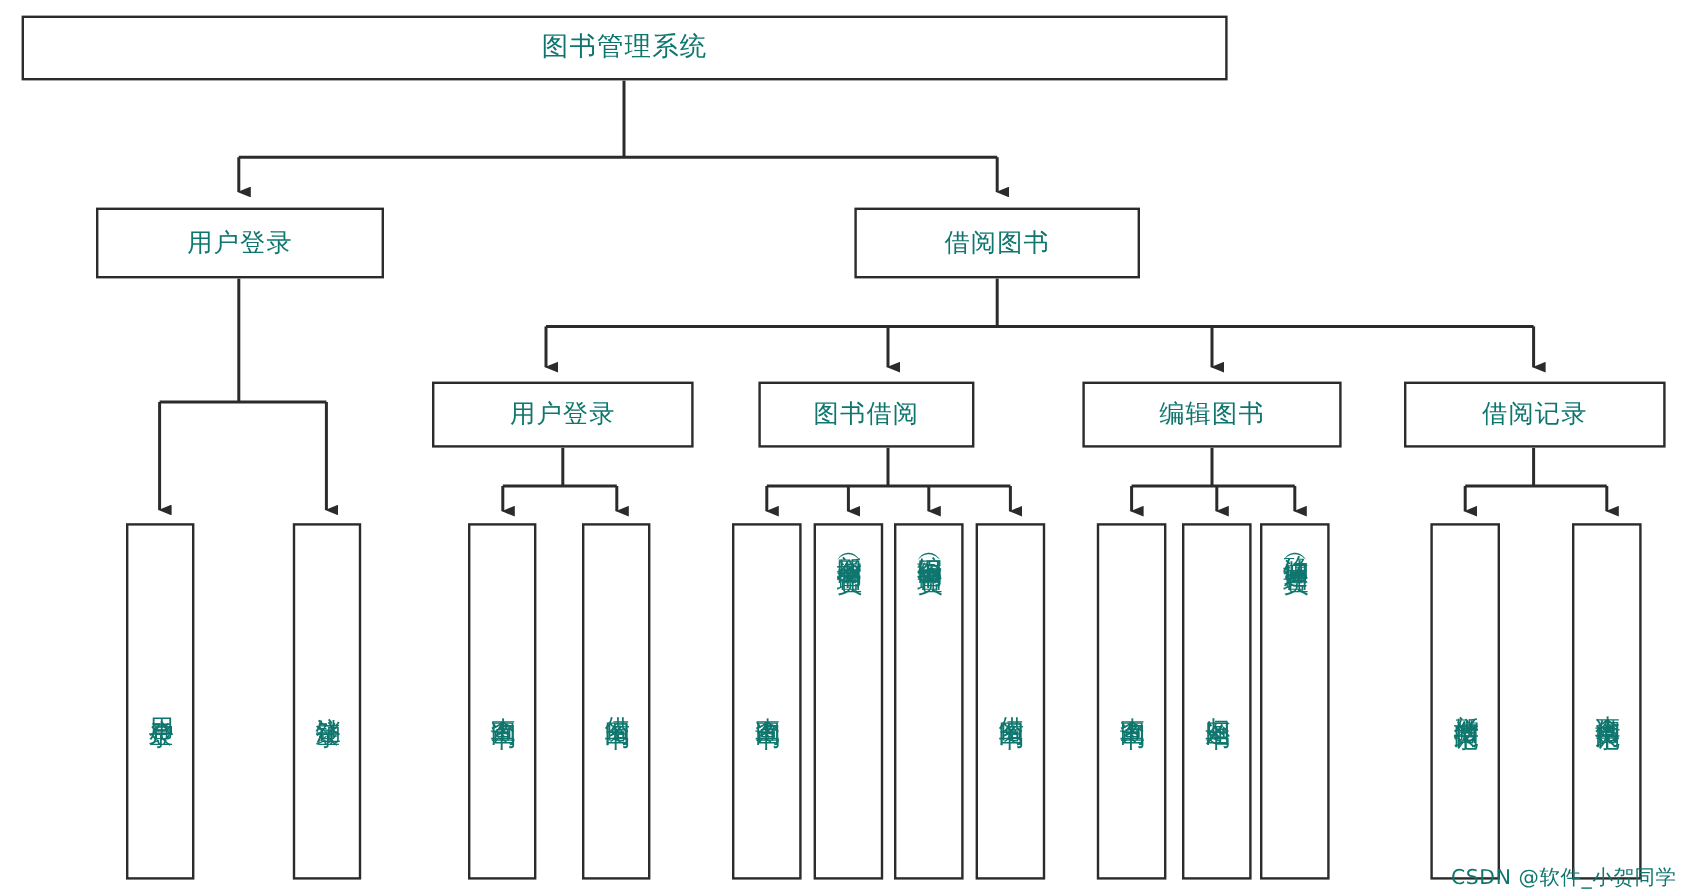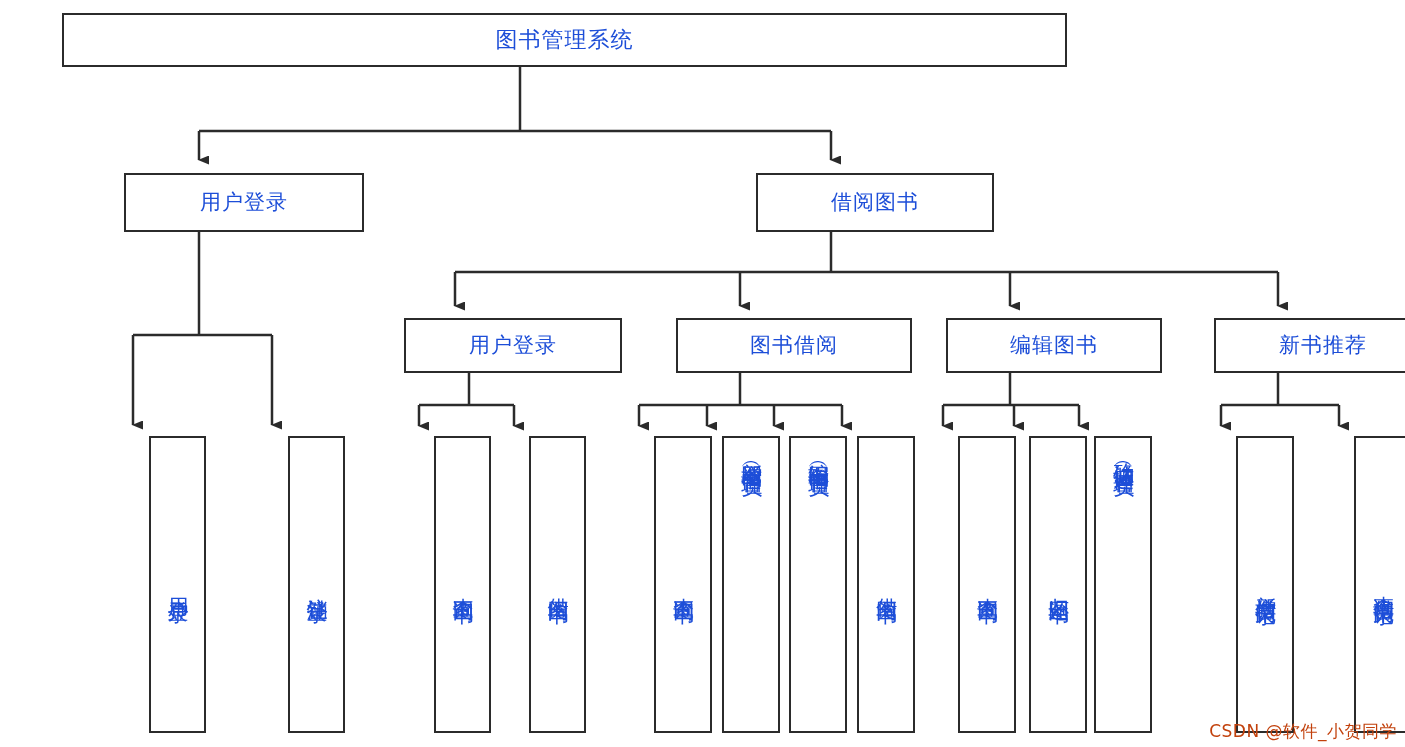--- a/index.html
+++ b/index.html
@@ -26,22 +26,21 @@
     height: 747px;
   }
   .node {
     position: absolute;
     box-sizing: border-box;
     border: 2px solid #2b2b2b;
     background: #ffffff;
     display: flex;
     align-items: center;
     justify-content: center;
-    color: #1d4ed8;
-    margin-left: 44px;
+    color: #0f766e;
   }
   .node.horiz .label {
     font-size: 21px;
     line-height: 1.1;
     letter-spacing: 1px;
     white-space: nowrap;
   }
   .node.vert {
     align-items: center;
     justify-content: center;
@@ -62,21 +61,21 @@
     margin-top: 2px;
   }
   #root-node .label {
     font-size: 22px;
   }
   #watermark {
     position: absolute;
     right: 8px;
     bottom: 4px;
     font-size: 17px;
-    color: #c2410c;
+    color: #0f766e;
     letter-spacing: 0.5px;
     white-space: nowrap;
     pointer-events: none;
   }
 </style>
 </head>
 <body>
 
 <div id="diagram-root">
 
@@ -137,28 +136,28 @@
   <div class="node horiz" style="left:80px; top:173px; width:240px; height:59px;">
     <span class="label">用户登录</span>
   </div>
   <div class="node horiz" style="left:712px; top:173px; width:238px; height:59px;">
     <span class="label">借阅图书</span>
   </div>
 
   <div class="node horiz" style="left:360px; top:318px; width:218px; height:55px;">
     <span class="label">用户登录</span>
   </div>
-  <div class="node horiz" style="left:632px; top:318px; width:236px; height:55px;">
+  <div class="node horiz" style="left:632px; top:318px; width:180px; height:55px;">
     <span class="label">图书借阅</span>
   </div>
   <div class="node horiz" style="left:902px; top:318px; width:216px; height:55px;">
     <span class="label">编辑图书</span>
   </div>
   <div class="node horiz" style="left:1170px; top:318px; width:218px; height:55px;">
-    <span class="label">新书推荐</span>
+    <span class="label">借阅记录</span>
   </div>
 
   <div class="node vert" style="left:105px; top:436px; width:57px; height:297px;">
     <span class="label">用户登录</span>
   </div>
   <div class="node vert" style="left:244px; top:436px; width:57px; height:297px;">
     <span class="label">注销登录</span>
   </div>
 
   <div class="node vert" style="left:390px; top:436px; width:57px; height:297px;">

